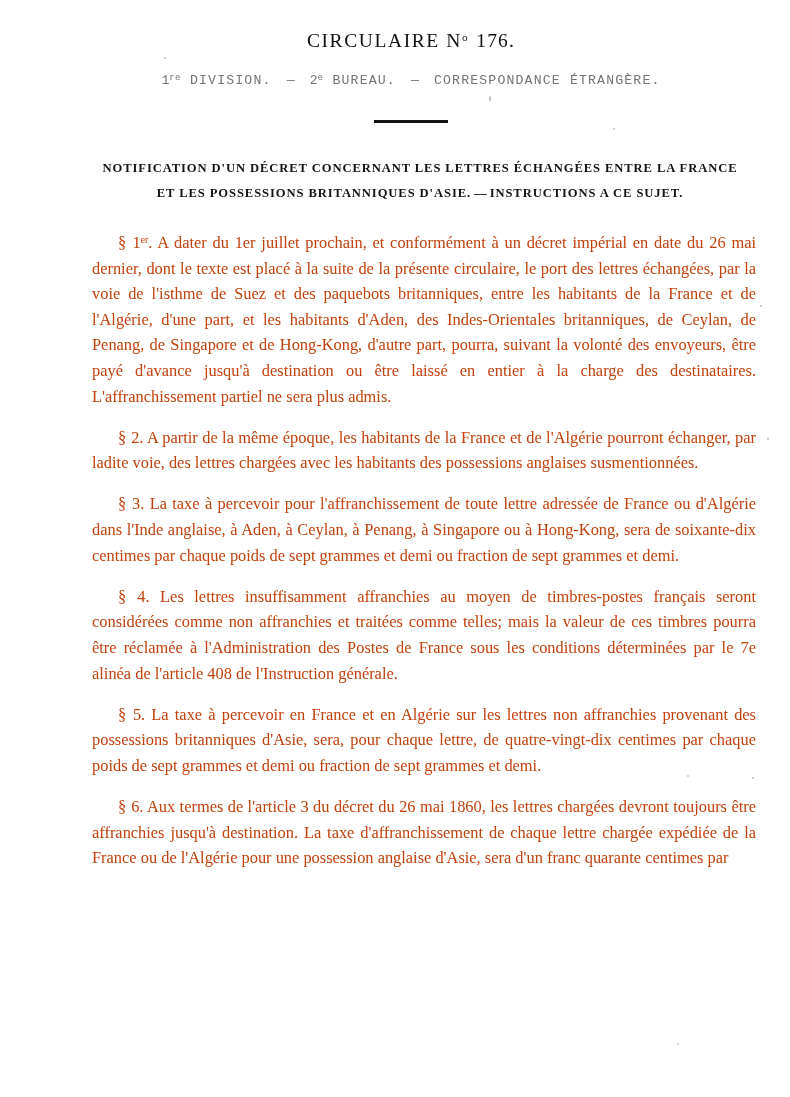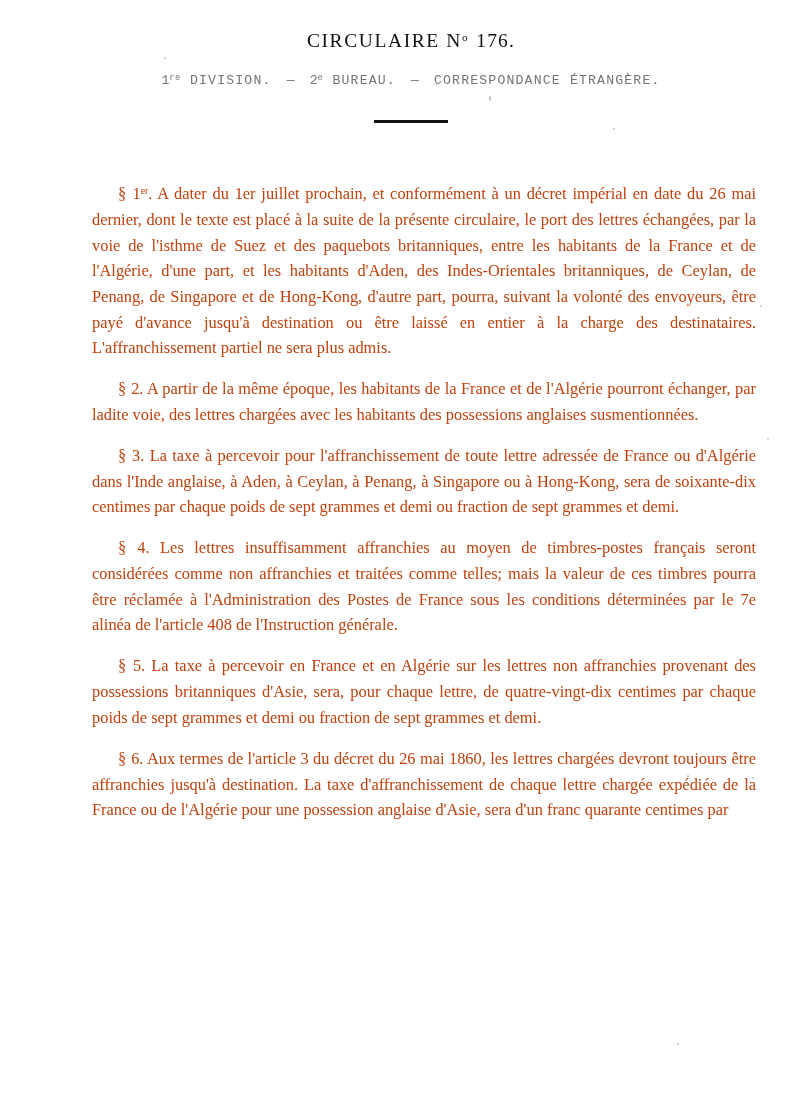--- a/index.html
+++ b/index.html
@@ -177,20 +177,24 @@
       <span>BUREAU.</span>
       <span class="sep">—</span>
       <span>CORRESPONDANCE ÉTRANGÈRE.</span>
     </div>
 
     <div class="rule-wrap">
       <span class="short-rule"></span>
     </div>
 
     <h2 class="subject-heading">
+      <span class="line1">NOTIFICATION D'UN DÉCRET CONCERNANT LES LETTRES ÉCHANGÉES ENTRE LA FRANCE</span>
+      <span class="line2">
+        <span>ET LES POSSESSIONS BRITANNIQUES D'ASIE.</span><span class="dash">—</span><span>INSTRUCTIONS A CE SUJET.</span>
+      </span>
     </h2>
 
   </header>
 
   <main class="body-text">
 
     <p class="para">
       <span class="sec-mark">§</span>
       <span>1</span><sup>er</sup><span>.</span>
       <span>A dater du 1er juillet prochain, et conformément à un décret impérial en date du 26 mai dernier, dont le texte est placé à la suite de la présente circulaire, le port des lettres échangées, par la voie de l'isthme de Suez et des paquebots britanniques, entre les habitants de la France et de l'Algérie, d'une part, et les habitants d'Aden, des Indes-Orientales britanniques, de Ceylan, de Penang, de Singapore et de Hong-Kong, d'autre part, pourra, suivant la volonté des envoyeurs, être payé d'avance jusqu'à destination ou être laissé en entier à la charge des destinataires. L'affranchissement partiel ne sera plus admis.</span>

